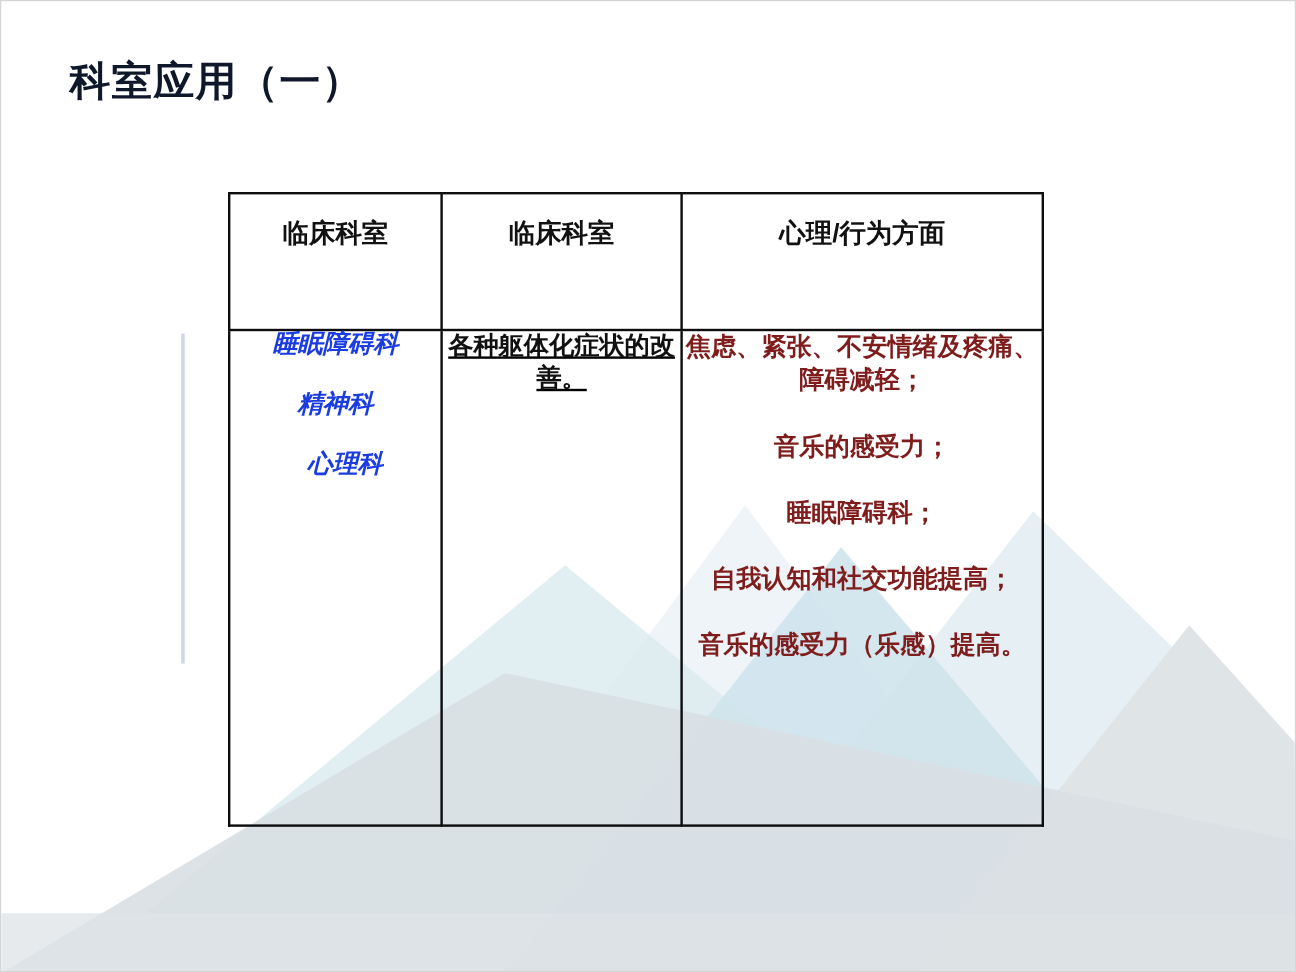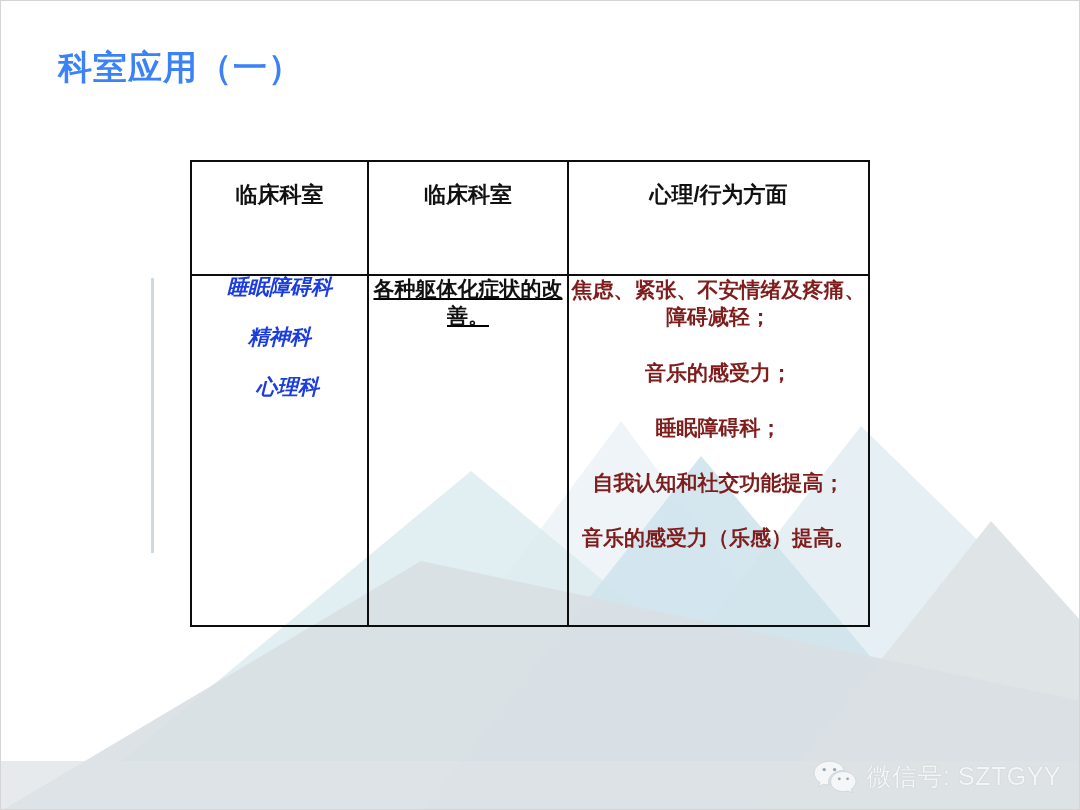--- a/index.html
+++ b/index.html
@@ -30,21 +30,21 @@
     pointer-events: none;
   }
 
   
   #slide-title {
     position: absolute;
     left: 57px;
     top: 44px;
     font-size: 34px;
     font-weight: bold;
-    color: #3b82f6;
+    color: #0f172a;
     letter-spacing: 1px;
     z-index: 5;
     white-space: nowrap;
   }
 
   
   #accent-rule {
     position: absolute;
     left: 150px;
     top: 277px;
@@ -53,21 +53,21 @@
     background: #cfd9e4;
     z-index: 4;
   }
 
   
   #dept-table {
     position: absolute;
     left: 189px;
     top: 159px;
     width: 678px;
-    height: 467px;
+    height: 529px;
     border-collapse: collapse;
     table-layout: fixed;
     z-index: 6;
     background: transparent;
   }
   #dept-table th,
   #dept-table td {
     border: 2px solid #0d0d0d;
     padding: 0;
     vertical-align: top;
@@ -201,25 +201,14 @@
           <div class="psych-line">焦虑、紧张、不安情绪及疼痛、障碍减轻；</div>
           <div class="psych-line">音乐的感受力；</div>
           <div class="psych-line">睡眠障碍科；</div>
           <div class="psych-line">自我认知和社交功能提高；</div>
           <div class="psych-line">音乐的感受力（乐感）提高。</div>
         </td>
       </tr>
     </tbody>
   </table>
 
-  <div id="watermark">
-    <svg class="wechat-mark" width="46" height="34" viewBox="0 0 46 34" aria-hidden="true">
-      <path d="M17.5 2.2C8.9 2.2 2 7.6 2 14.2c0 3.8 2.3 7.1 5.9 9.3l-1.5 4.4 5.1-2.6c1.8.5 3.7.8 5.6.7-.3-1-.5-2-.5-3 0-6.3 6.4-11.4 14.2-11.4.5 0 1 0 1.5.1C31.3 6.2 25 2.2 17.5 2.2z" fill="#f4f6f7" stroke="#c9d2d8" stroke-width="0.8"></path>
-      <circle cx="12.2" cy="10.6" r="1.7" fill="#9aa7b0"></circle>
-      <circle cx="22.6" cy="10.6" r="1.7" fill="#9aa7b0"></circle>
-      <path d="M31.3 12.5c-7 0-12.7 4.5-12.7 10.1 0 5.6 5.7 10.1 12.7 10.1 1.6 0 3.2-.2 4.6-.7l4.4 2.2-1.2-3.8c3-2 4.9-4.8 4.9-7.9 0-5.5-5.7-10-12.7-10z" fill="#f4f6f7" stroke="#c9d2d8" stroke-width="0.8"></path>
-      <circle cx="27.3" cy="19.8" r="1.4" fill="#9aa7b0"></circle>
-      <circle cx="35.6" cy="19.8" r="1.4" fill="#9aa7b0"></circle>
-    </svg>
-    <div id="watermark-label">微信号: SZTGYY</div>
-  </div>
 
 </div>
 
 </body></html>

